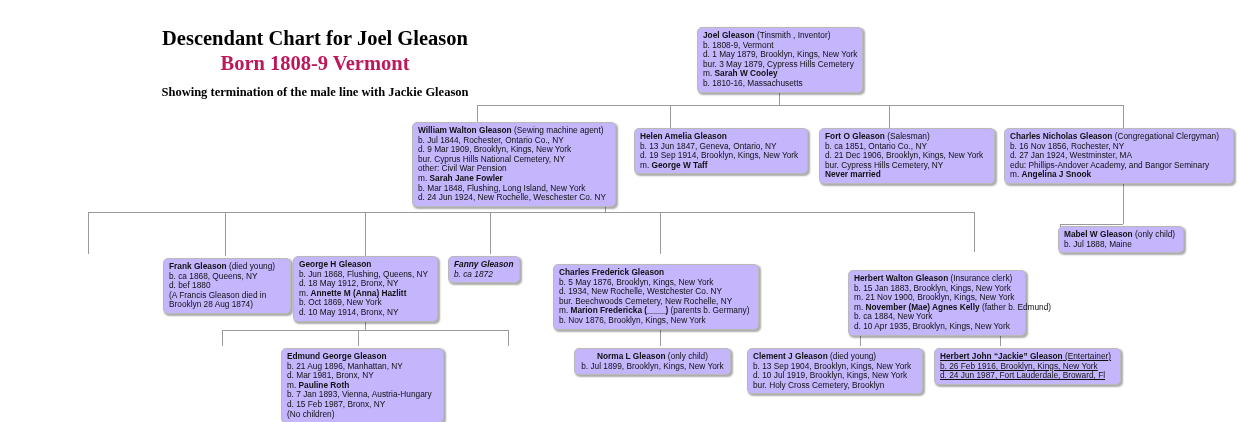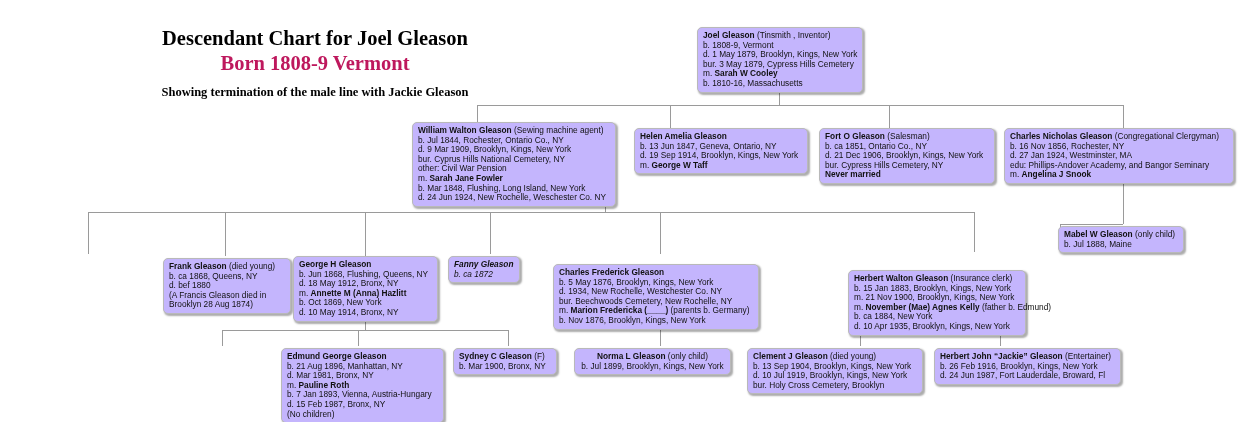--- a/index.html
+++ b/index.html
@@ -209,33 +209,29 @@
 
   <div class="node" style="left:281px; top:348px; width:163px;">
       <span class="ln"><span class="nm">Edmund George Gleason</span></span>
       <span class="ln">b. 21 Aug 1896, Manhattan, NY</span>
       <span class="ln">d. Mar 1981, Bronx, NY</span>
       <span class="ln"><span class="pfx">m. </span><span class="sp">Pauline Roth</span></span>
       <span class="ln">b. 7 Jan 1893, Vienna, Austria-Hungary</span>
       <span class="ln">d. 15 Feb 1987, Bronx, NY</span>
       <span class="ln">(No children)</span>
     </div>
-  <div class="node" style="left:453px; top:348px; width:104px;">
-      <span class="ln"><span class="nm">Sydney C Gleason</span><span class="occ"> (F)</span></span>
-      <span class="ln">b. Mar 1900, Bronx, NY</span>
-    </div>
   <div class="node" style="left:574px; top:348px; width:157px;text-align:center;">
       <span class="ln"><span class="nm">Norma L Gleason</span><span class="occ"> (only child)</span></span>
       <span class="ln">b. Jul 1899, Brooklyn, Kings, New York</span>
     </div>
   <div class="node" style="left:747px; top:348px; width:176px;">
       <span class="ln"><span class="nm">Clement J Gleason</span><span class="occ"> (died young)</span></span>
       <span class="ln">b. 13 Sep 1904, Brooklyn, Kings, New York</span>
       <span class="ln">d. 10 Jul 1919, Brooklyn, Kings, New York</span>
       <span class="ln">bur. Holy Cross Cemetery, Brooklyn</span>
     </div>
-  <div class="node" style="left:934px; top:348px; width:187px;">
+  <div class="node" style="left:934px; top:348px; width:187px;text-decoration:underline;">
       <span class="ln"><span class="nm">Herbert John “Jackie” Gleason</span><span class="occ"> (Entertainer)</span></span>
       <span class="ln">b. 26 Feb 1916, Brooklyn, Kings, New York</span>
       <span class="ln">d. 24 Jun 1987, Fort Lauderdale, Broward, Fl</span>
     </div>
 
 </div>
 
 </body></html>

